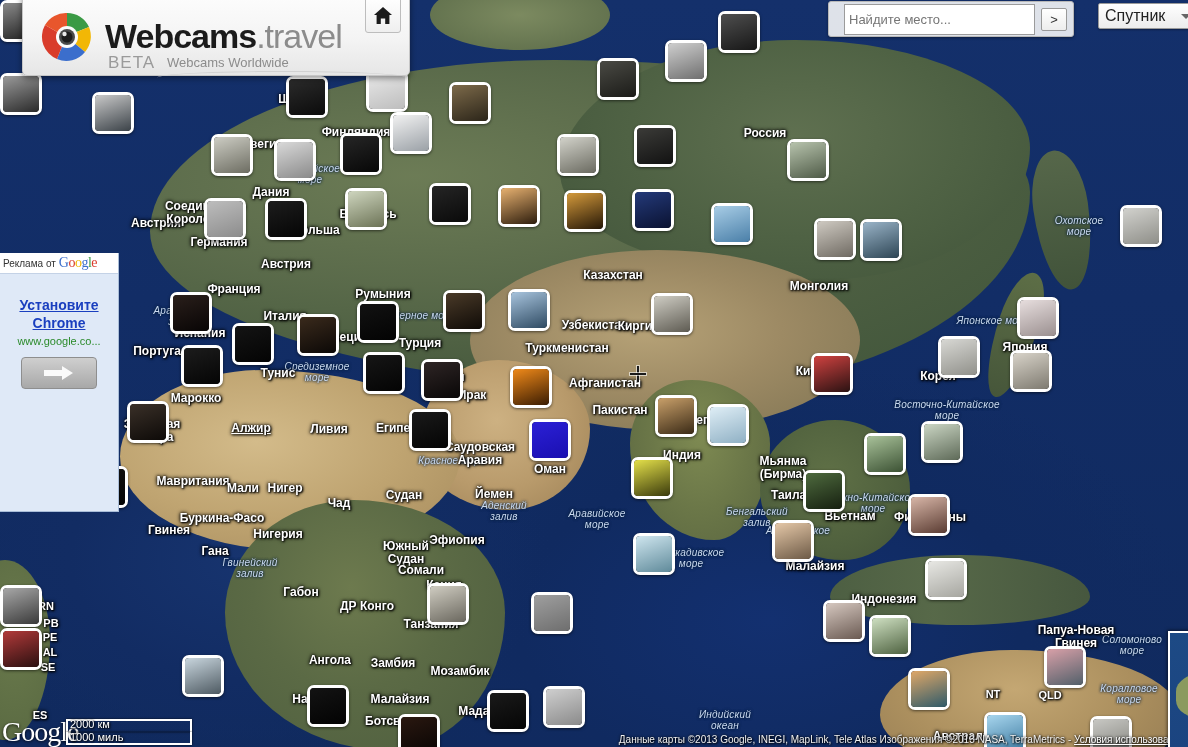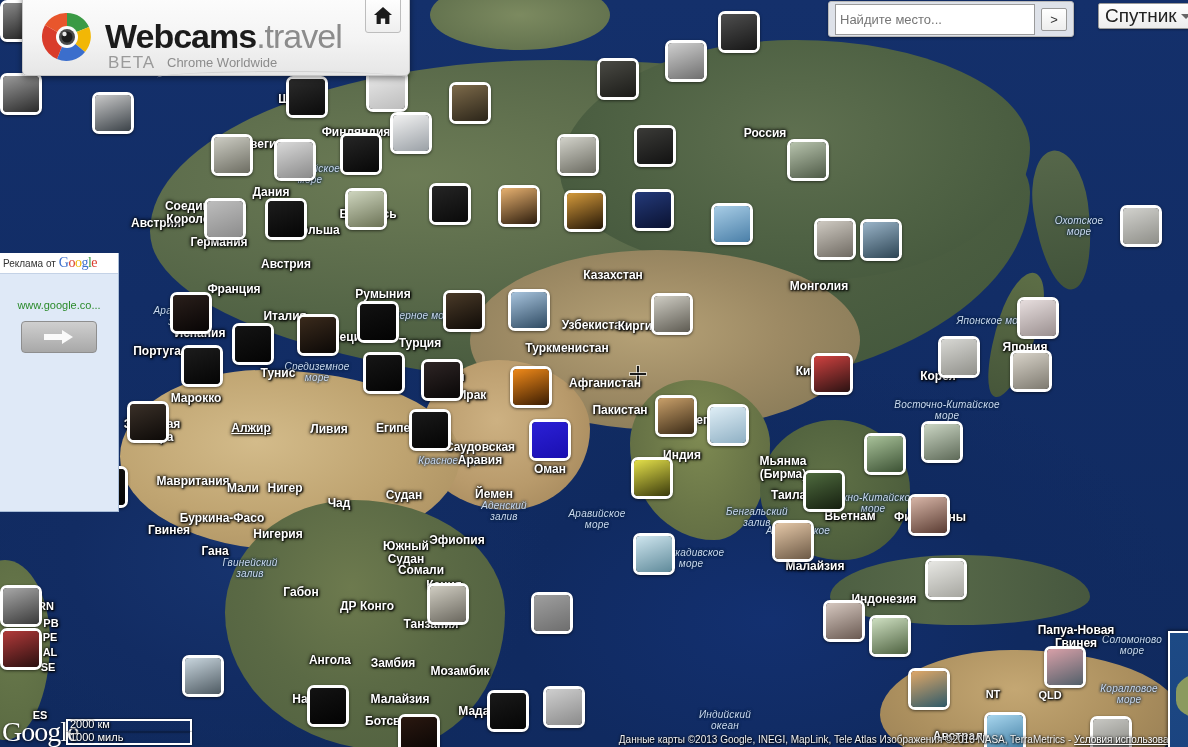--- a/index.html
+++ b/index.html
@@ -57,36 +57,36 @@
   }
 
   
   #search-panel{
     position:absolute;left:828px;top:1px;width:232px;height:34px;
     background:rgba(250,250,250,.88);border:1px solid #b8b8b8;border-radius:3px;
     box-shadow:0 1px 3px rgba(0,0,0,.4);display:flex;align-items:center;padding:0 6px;
   }
   #search-input{
     flex:1;height:21px;border:1px solid #9b9b9b;background:#fff;font-size:13px;
-    color:#333;padding:4px 4px;font-family:"Liberation Sans",sans-serif;outline:none;
+    color:#333;padding:4px 4px;font-family:"Liberation Sans",sans-serif;outline:none;margin-left:9px;
   }
   #search-go{
     margin-left:6px;width:26px;height:23px;border:1px solid #999;border-radius:2px;
     background:linear-gradient(180deg,#fff,#ededed);font-size:13px;color:#333;cursor:pointer;
     font-family:"Liberation Sans",sans-serif;line-height:1;
   }
 
   
   #maptype{
     position:absolute;left:1098px;top:3px;width:86px;height:24px;
     background:linear-gradient(180deg,#fff,#ececec);border:1px solid #9a9a9a;border-radius:2px;
     display:flex;align-items:center;justify-content:space-between;padding:0 6px;cursor:pointer;
     box-shadow:0 1px 2px rgba(0,0,0,.35);
   }
-  #maptype span{font-size:19px;color:#222;text-align:center;}
+  #maptype span{font-size:16px;color:#222;text-align:center;}
   .caret{width:0;height:0;border-left:5px solid transparent;border-right:5px solid transparent;
     border-top:5px solid #666;}
 
   
   #ad-panel{position:absolute;left:0;top:253px;width:118px;height:258px;
     background:#dfe9f7;border:1px solid #a9bdd8;border-top:none;border-left:none;}
   #ad-head{height:20px;background:#fff;border-bottom:1px solid #c4d2e6;
     font-size:10px;color:#333;display:flex;align-items:center;padding-left:3px;gap:3px;}
   .g-logo{font-family:"Liberation Serif",serif;font-size:14px;letter-spacing:-.5px;line-height:14px;}
   .g-logo .b{color:#3b6ecc;} .g-logo .r{color:#d93c2b;} .g-logo .y{color:#f2b705;}
@@ -536,21 +536,21 @@
       <path d="M10 16A24 24 0 0 1 32 4v15a10 10 0 0 0-8 5z" fill="#e8562c"></path>
       <circle cx="32" cy="28" r="11" fill="#fbfbfb"></circle>
       <circle cx="32" cy="28" r="8" fill="#4a4a4a"></circle>
       <circle cx="32" cy="28" r="5.5" fill="#1d1d1d"></circle>
       <circle cx="29.5" cy="25" r="2.2" fill="#e9e9e9"></circle>
     </svg>
   </div>
   <div id="logo-text">
     <div class="wc-title"><b>Webcams</b><span>.travel</span></div>
     <div class="wc-beta">BETA</div>
-    <div class="wc-sub">Chrome Worldwide</div>
+    <div class="wc-sub">Webcams Worldwide</div>
     <div class="wc-swoosh"></div>
   </div>
   <div id="home-btn">
     <svg width="20" height="19" viewBox="0 0 20 19">
       <path d="M10 1 1 9h2.6v9h4.2v-5.4h4.4V18h4.2V9H19z" fill="#1b1b1b"></path>
     </svg>
   </div>
 </div>
 
 <div id="search-panel">
@@ -562,20 +562,21 @@
   <span>Спутник</span>
   <i class="caret"></i>
 </div>
 
 <div id="ad-panel">
   <div id="ad-head">
     <span>Реклама от</span>
     <span class="g-logo"><span class="b">G</span><span class="r">o</span><span class="y">o</span><span class="b">g</span><span class="g">l</span><span class="r">e</span></span>
   </div>
   <div id="ad-body">
+    <div id="ad-title">Установите Chrome</div>
     <div id="ad-url">www.google.co...</div>
     <div id="ad-cta">
       <svg width="30" height="16" viewBox="0 0 30 16">
         <path d="M0 5h18V1l11 7-11 7v-4H0z" fill="#fafafa"></path>
       </svg>
     </div>
   </div>
 </div>
 
 <div id="gmaps-logo">Google</div>

